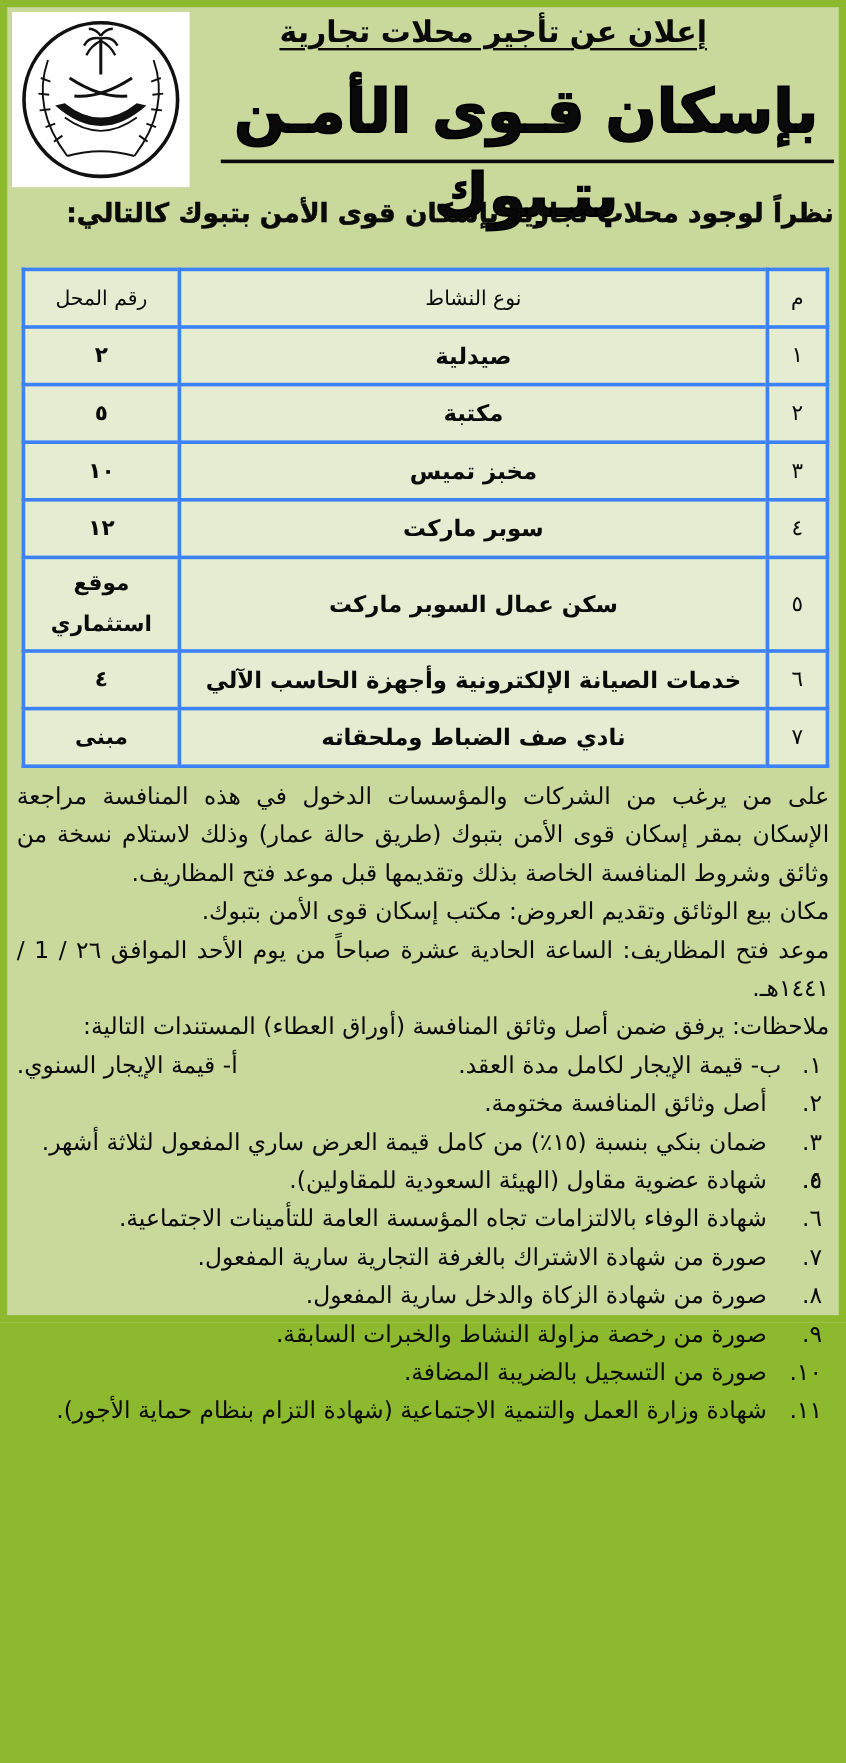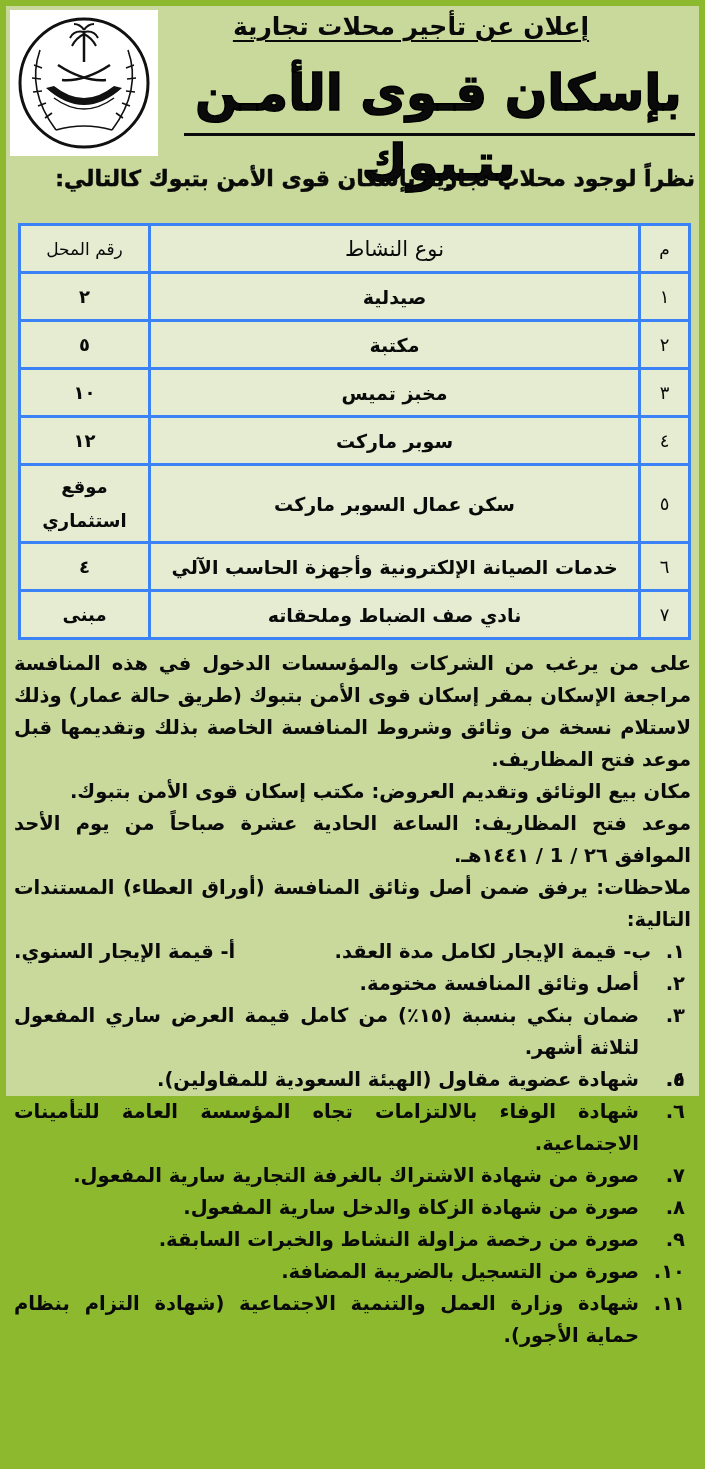--- a/index.html
+++ b/index.html
@@ -50,25 +50,25 @@
       border: 3px solid #3b82f6;
       text-align: center; font-weight: bold; font-size: 18px;
       vertical-align: middle;
     }
     table.shops tr.hdr td { height: 48px; font-weight: normal; font-size: 17px; }
     table.shops tr.r td { height: 48px; }
     table.shops tr.tall td { height: 78px; }
     table.shops td.c-num { width: 50px; font-weight: normal; }
     table.shops td.c-shop { width: 130px; }
     table.shops td.c-act { font-size: 19px; }
-    table.shops tr.hdr td.c-act { font-size: 21px; margin-top: 48px; }
+    table.shops tr.hdr td.c-act { font-size: 17px; margin-top: 48px; }
     .body {
       position: absolute; left: 8px; right: 8px; top: 642px;
       text-align: justify; text-align-last: right;
-      font-weight: bold; font-size: 19.5px; line-height: 32px;
+      font-weight: normal; font-size: 19.5px; line-height: 32px;
     }
     .body p { margin: 0; }
     .list { list-style: none; }
     .list li { position: relative; padding-right: 52px; }
     .list li .num {
       position: absolute; right: 6px; top: 0; width: 40px; text-align: right;
     }
     .list .sub-row { display: flex; justify-content: space-between; }
   </style>
 </head>

